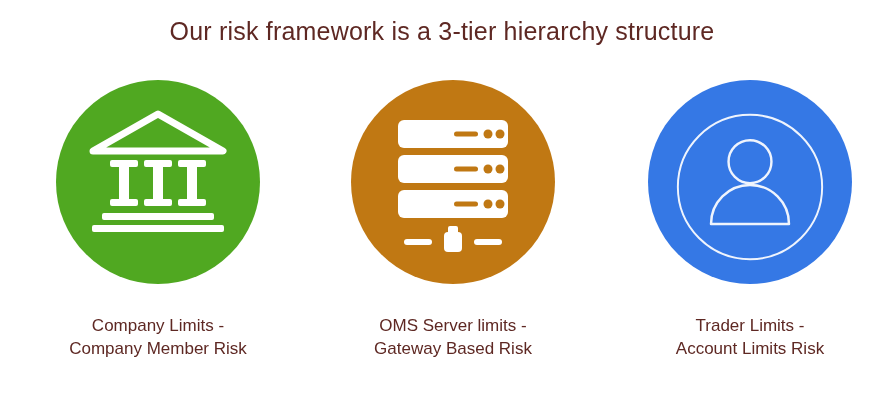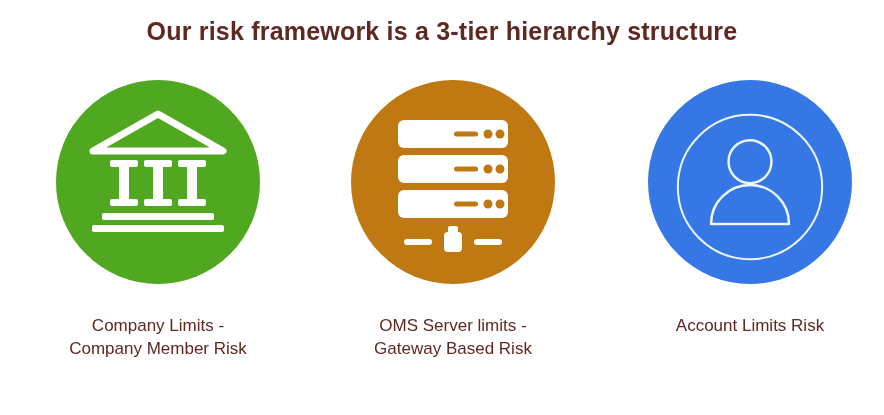--- a/index.html
+++ b/index.html
@@ -10,21 +10,20 @@
     overflow: hidden;
   }
   .slide { position: relative; width: 884px; height: 415px; background: #ffffff; }
 
   .title {
     position: absolute; top: 16px; left: 0; right: 0;
     text-align: center;
     font-size: 25px; line-height: 30px;
     color: var(--title-text, #5E2823);
     letter-spacing: 0.2px;
-    font-weight: bold;
   }
 
   .tier {
     position: absolute; top: 80px; width: 270px;
     display: flex; flex-direction: column; align-items: center;
   }
   .tier-1 { left: 23px; }
   .tier-2 { left: 318px; justify-content: space-between; }
   .tier-3 { left: 615px; }
 
@@ -123,17 +122,18 @@
     <div class="circle">
       <svg class="icon-person" width="156" height="156" viewBox="0 0 160 160" aria-hidden="true">
         <g fill="none" stroke="#ffffff" stroke-opacity="0.92">
           <circle cx="80" cy="80" r="74" stroke-width="2"></circle>
           <circle cx="80" cy="54" r="22" stroke-width="2.5"></circle>
           <path d="M40 118 A40 40 0 0 1 120 118 Z" stroke-width="2.5" stroke-linejoin="round"></path>
         </g>
       </svg>
     </div>
     <div class="label">
+      <span>Trader Limits -</span>
       <span>Account Limits Risk</span>
     </div>
   </div>
 
 </div>
 
 </body></html>

